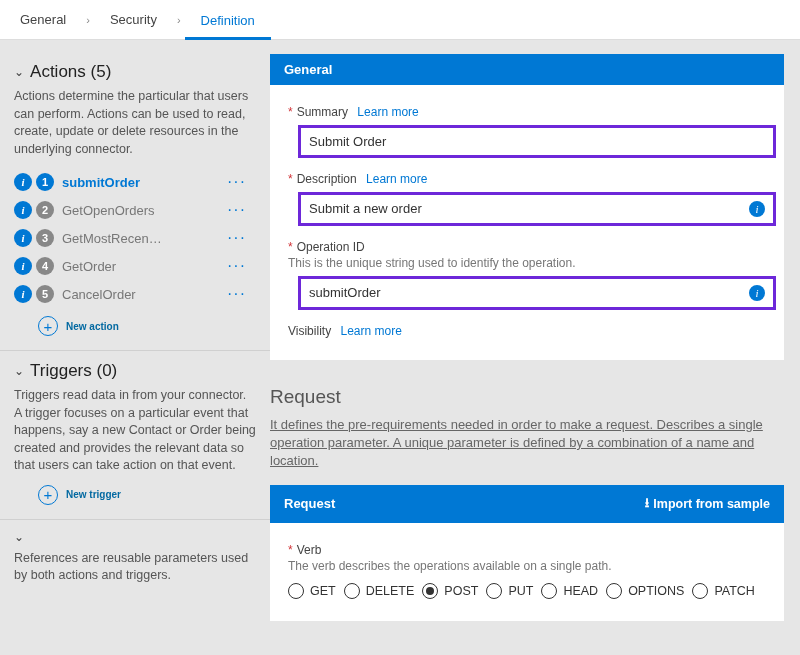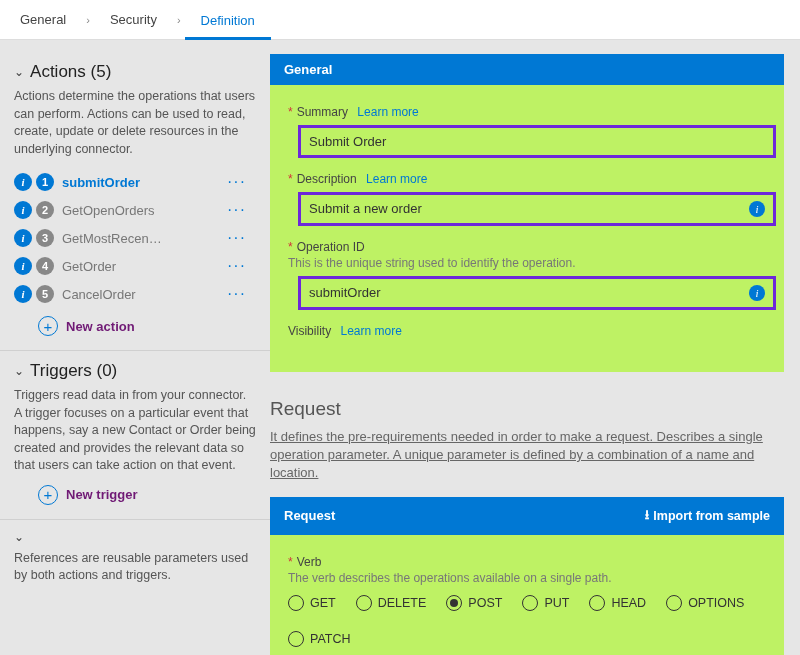--- a/index.html
+++ b/index.html
@@ -24,27 +24,27 @@
   .info-badge, .num-badge { width: 18px; height: 18px; border-radius: 50%; display: inline-flex; align-items: center; justify-content: center; font-size: 11px; font-weight: bold; margin-right: 4px; flex-shrink:0;}
   .info-badge { background: #0078d4; color: #fff; font-style: italic; font-family: Georgia,serif;}
   .num-badge { background: #888; color: #fff; }
   .num-badge.selected { background: #0078d4; }
   .action-label { margin-left: 4px; color: #777; cursor: pointer; font-size: 13px; white-space: nowrap; overflow: hidden; text-overflow: ellipsis; max-width: 120px;}
   .action-label.selected { color: #0078d4; font-weight: 600;}
   .action-more { margin-left: auto; color: #0078d4; font-size: 16px; letter-spacing: 1px; padding-right: 10px; cursor: pointer;}
   
   .add-row { display:flex; align-items:center; margin: 6px 0 14px 24px; cursor:pointer;}
   .plus-circle { width:20px; height:20px; border:1.5px solid #0078d4; border-radius:50%; color:#0078d4; display:inline-flex; align-items:center; justify-content:center; font-size:15px; margin-right:8px;}
-  .add-label { font-weight:600; color:#701a75; font-size:13px;}
+  .add-label { font-weight:600; color:#0369a1; font-size:10px;}
 
   .hr { border:0; border-top:1px solid #d0d0d0; margin: 6px -14px; }
 
   
   .panel-header { background:#0078d4; color:#fff; padding: 8px 14px; font-weight:600; font-size:13px; display:flex; justify-content:space-between; align-items:center;}
-  .panel-body { background:#bef264; padding: 14px 18px 34px; }
+  .panel-body { background:#ffffff; padding: 14px 18px 22px; }
   .field-label { font-size:12px; color:#444; margin-top:6px;}
   .field-label .req { color:#d13438; margin-right:4px;}
   .learn-more{ color:#0078d4; margin-left:6px; font-size:12px; cursor:pointer;}
   .sub-help { font-size:12px; color:#777; margin:2px 0 6px;}
   .input-box { width:100%; border:3px solid #6d28d9; padding:6px 8px; font-size:13px; margin:6px 10px 14px; display:flex; align-items:flex-start; justify-content:space-between;}
   .info-i { width:16px; height:16px; border-radius:50%; background:#0078d4; color:#fff; font-family:Georgia,serif; font-style:italic; font-size:11px; display:inline-flex; align-items:center; justify-content:center; flex-shrink:0;}
   
   .radio-row { display:flex; gap:26px; margin-top:10px; flex-wrap:wrap;}
   .radio { display:flex; align-items:center; cursor:pointer;}
   .radio-outer { width:16px; height:16px; border:1.5px solid #333; border-radius:50%; display:inline-flex; align-items:center; justify-content:center; margin-right:6px;}
@@ -69,21 +69,21 @@
   <div class="tab active">Definition</div>
 </div>
 
 <div class="main">
 
   <div class="sidebar">
     <div class="section-head">
       <span class="twist">⌄</span>
       <span>Actions (5)</span>
     </div>
-    <div class="section-desc">Actions determine the operations that users can perform. Actions can be used to read, create, update or delete resources in the underlying connector.</div>
+    <div class="section-desc">Actions determine the particular that users can perform. Actions can be used to read, create, update or delete resources in the underlying connector.</div>
     <div class="action-list">
       <div class="action-item">
         <span class="info-badge">i</span>
         <span class="num-badge selected">1</span>
         <span class="action-label selected">submitOrder</span>
         <span class="action-more">···</span>
       </div>
       <div class="action-item">
         <span class="info-badge">i</span>
         <span class="num-badge">2</span>
@@ -177,21 +177,21 @@
         <span class="import-link">
           <span class="dl-icon">⭳</span>
           <span>Import from sample</span>
         </span>
       </div>
       <div class="panel-body">
         <div class="field-label">
           <span class="req">*</span><span>Verb</span>
         </div>
         <div class="sub-help">The verb describes the operations available on a single path.</div>
-        <div class="radio-row" style="gap:20px;">
+        <div class="radio-row" style="gap:8px;">
           <div class="radio">
               <span class="radio-outer"></span>
               <span class="radio-label">GET</span>
             </div>
           <div class="radio">
               <span class="radio-outer"></span>
               <span class="radio-label">DELETE</span>
             </div>
           <div class="radio selected">
               <span class="radio-outer">

